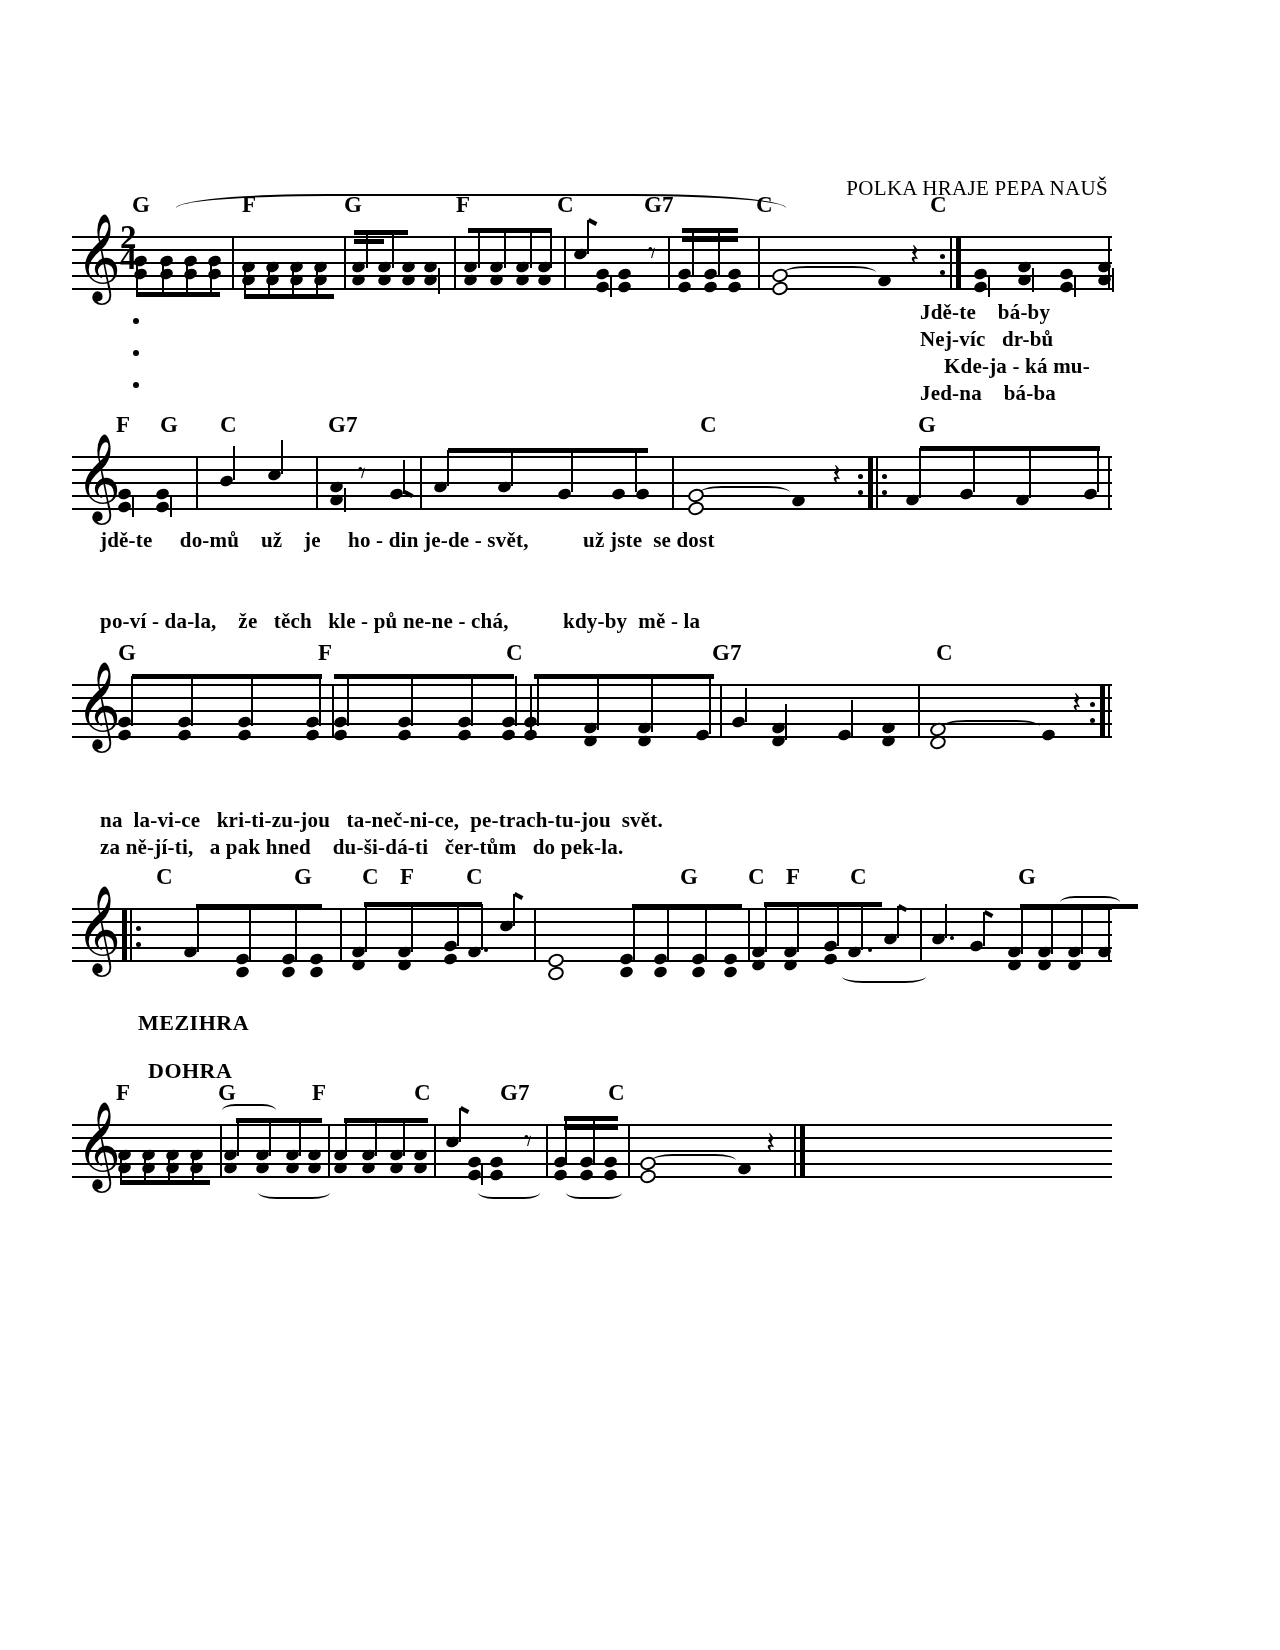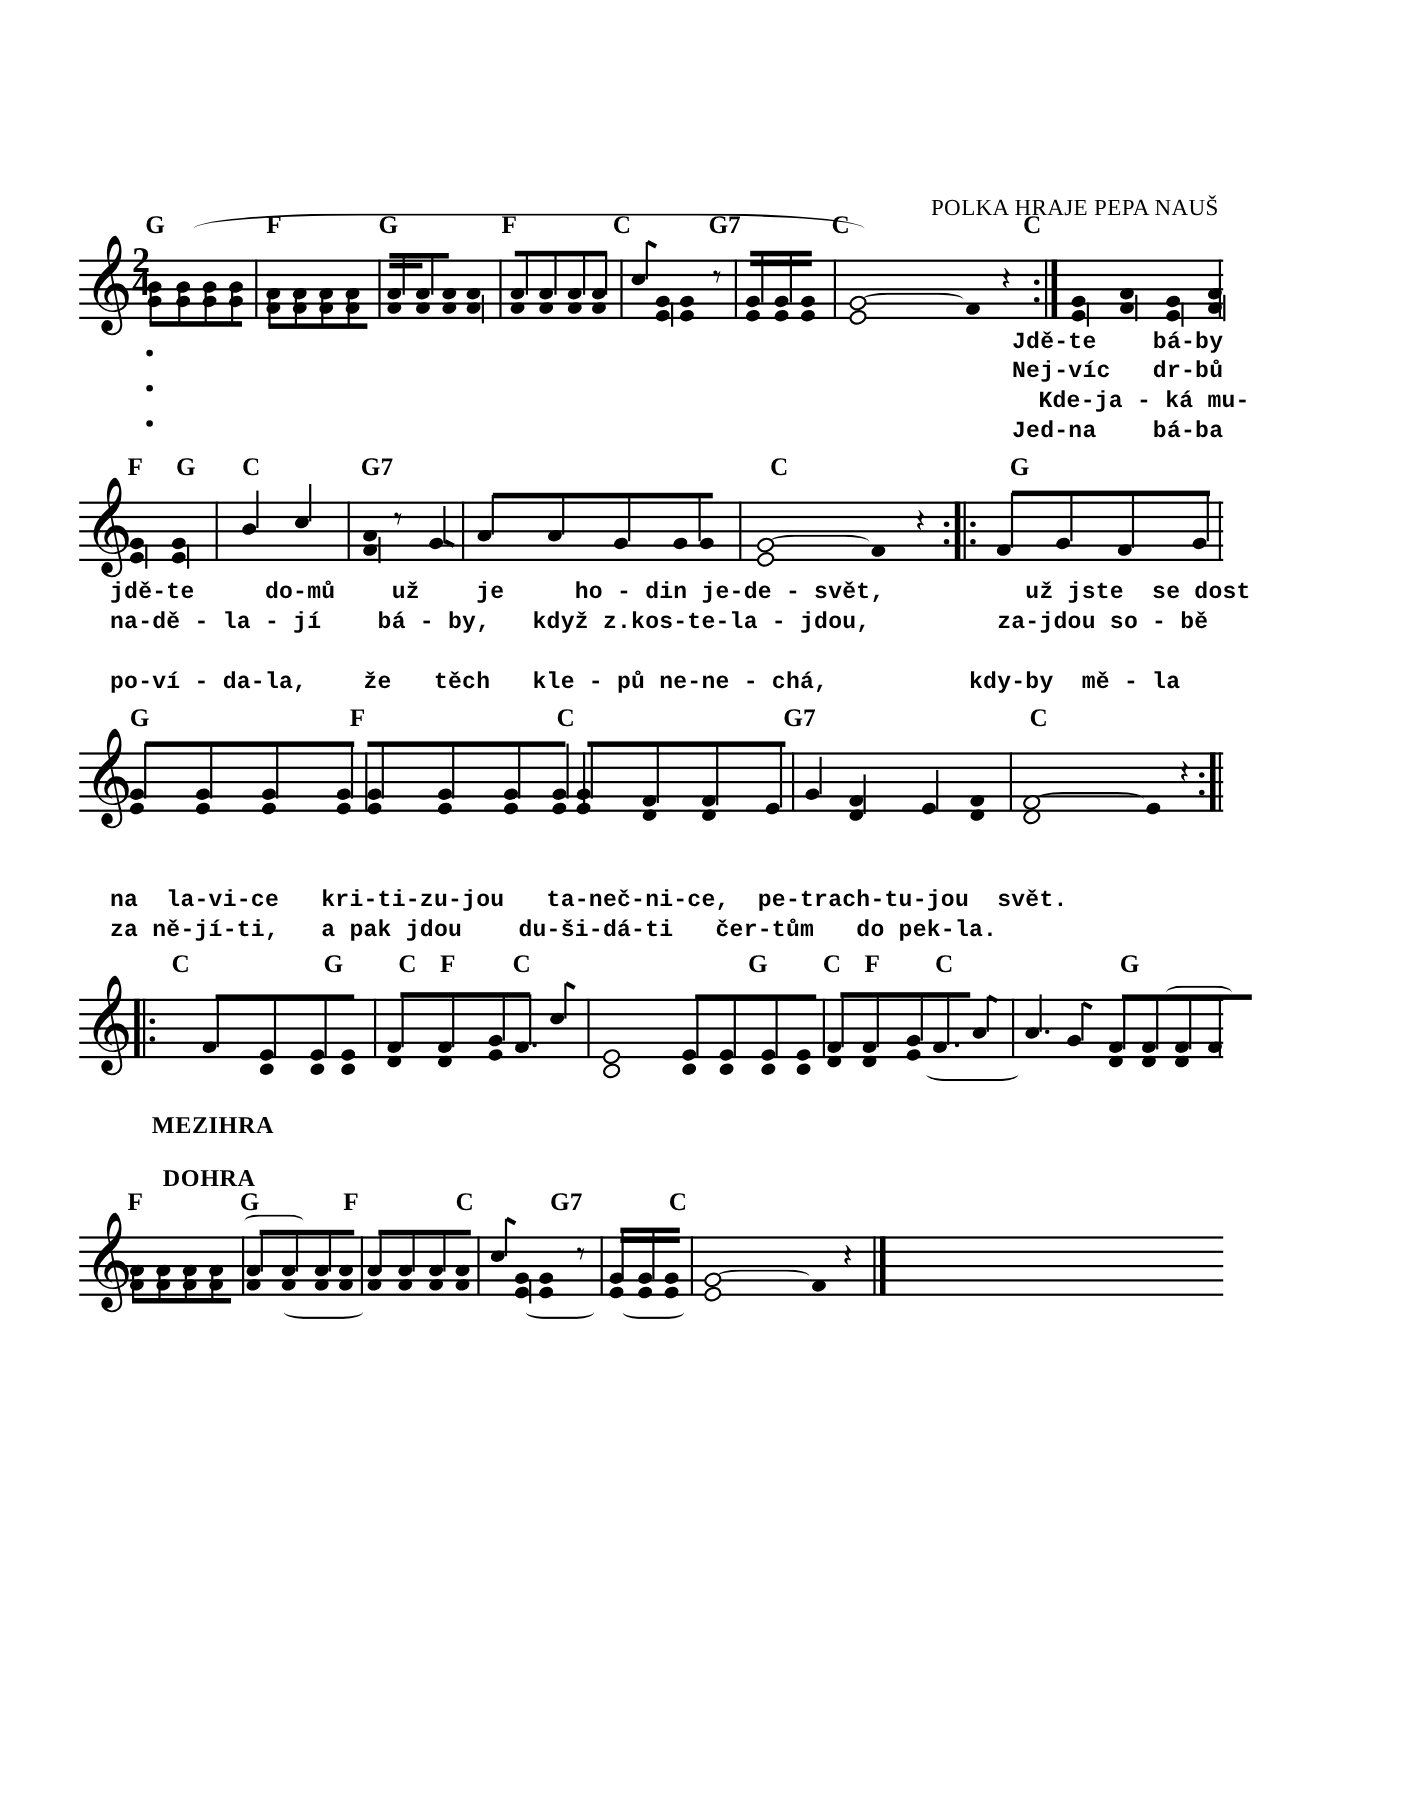--- a/index.html
+++ b/index.html
@@ -158,21 +158,21 @@
     position: absolute;
   }
   .repeat-dots span {
     position: absolute;
     width: 5px; height: 5px; border-radius: 50%; background: #000;
   }
   
   .lyrics {
     position: absolute;
     font-size: 21px;
-    font-family: Liberation Mono, monospace;
+    font-family: Liberation Serif, serif;
     font-weight: bold;
     white-space: pre;
     letter-spacing: 0.2px;
   }
   .label {
     position: absolute;
     font-size: 22px;
     font-weight: bold;
     font-family: "Liberation Serif", serif;
     letter-spacing: 0.5px;
@@ -421,21 +421,20 @@
       <div class="stem" style="left:901px; top:-8px; height:44px;"></div>
       <div class="nh" style="left:944px; top:39px;"></div>
       <div class="stem" style="left:957px; top:-8px; height:50px;"></div>
       <div class="nh" style="left:1012px; top:33px;"></div>
       <div class="stem" style="left:1025px; top:-8px; height:44px;"></div>
       <div class="barline" style="left:1036px;"></div>
     </div>
   </div>
 
   <div class="lyrics" style="left:100px; top:528px;">jdě-te     do-mů    už    je     ho - din je-de - svět,          už jste  se dost</div>
-  <div class="lyrics" style="left:100px; top:555px;">na-dě - la - jí    bá - by,   když z.kos-te-la - jdou,         za-jdou so - bě</div>
   <div class="lyrics" style="left:100px; top:609px;">po-ví - da-la,    že   těch   kle - pů ne-ne - chá,          kdy-by  mě - la</div>
 
   <div class="system" style="top:684px;">
     <div class="staff">
       <div class="line l1"></div>
       <div class="line l2"></div>
       <div class="line l3"></div>
       <div class="line l4"></div>
       <div class="line l5"></div>
       <div class="clef">𝄞</div>
@@ -509,21 +508,21 @@
       <div class="barline" style="left:1028px; width:4.5px;"></div>
       <div class="barline" style="left:1036px;"></div>
       <div class="repeat-dots" style="left:1018px; top:18px;">
         <span style="top:0;left:0;"></span>
           <span style="top:16px;left:0;"></span>
       </div>
     </div>
   </div>
 
   <div class="lyrics" style="left:100px; top:808px;">na  la-vi-ce   kri-ti-zu-jou   ta-neč-ni-ce,  pe-trach-tu-jou  svět.</div>
-  <div class="lyrics" style="left:100px; top:835px;">za ně-jí-ti,   a pak jdou    du-ši-dá-ti   čer-tům   do pek-la.</div>
+  <div class="lyrics" style="left:100px; top:835px;">za ně-jí-ti,   a pak hned    du-ši-dá-ti   čer-tům   do pek-la.</div>
 
   <div class="system" style="top:908px;">
     <div class="staff">
       <div class="line l1"></div>
       <div class="line l2"></div>
       <div class="line l3"></div>
       <div class="line l4"></div>
       <div class="line l5"></div>
       <div class="clef">𝄞</div>
 

